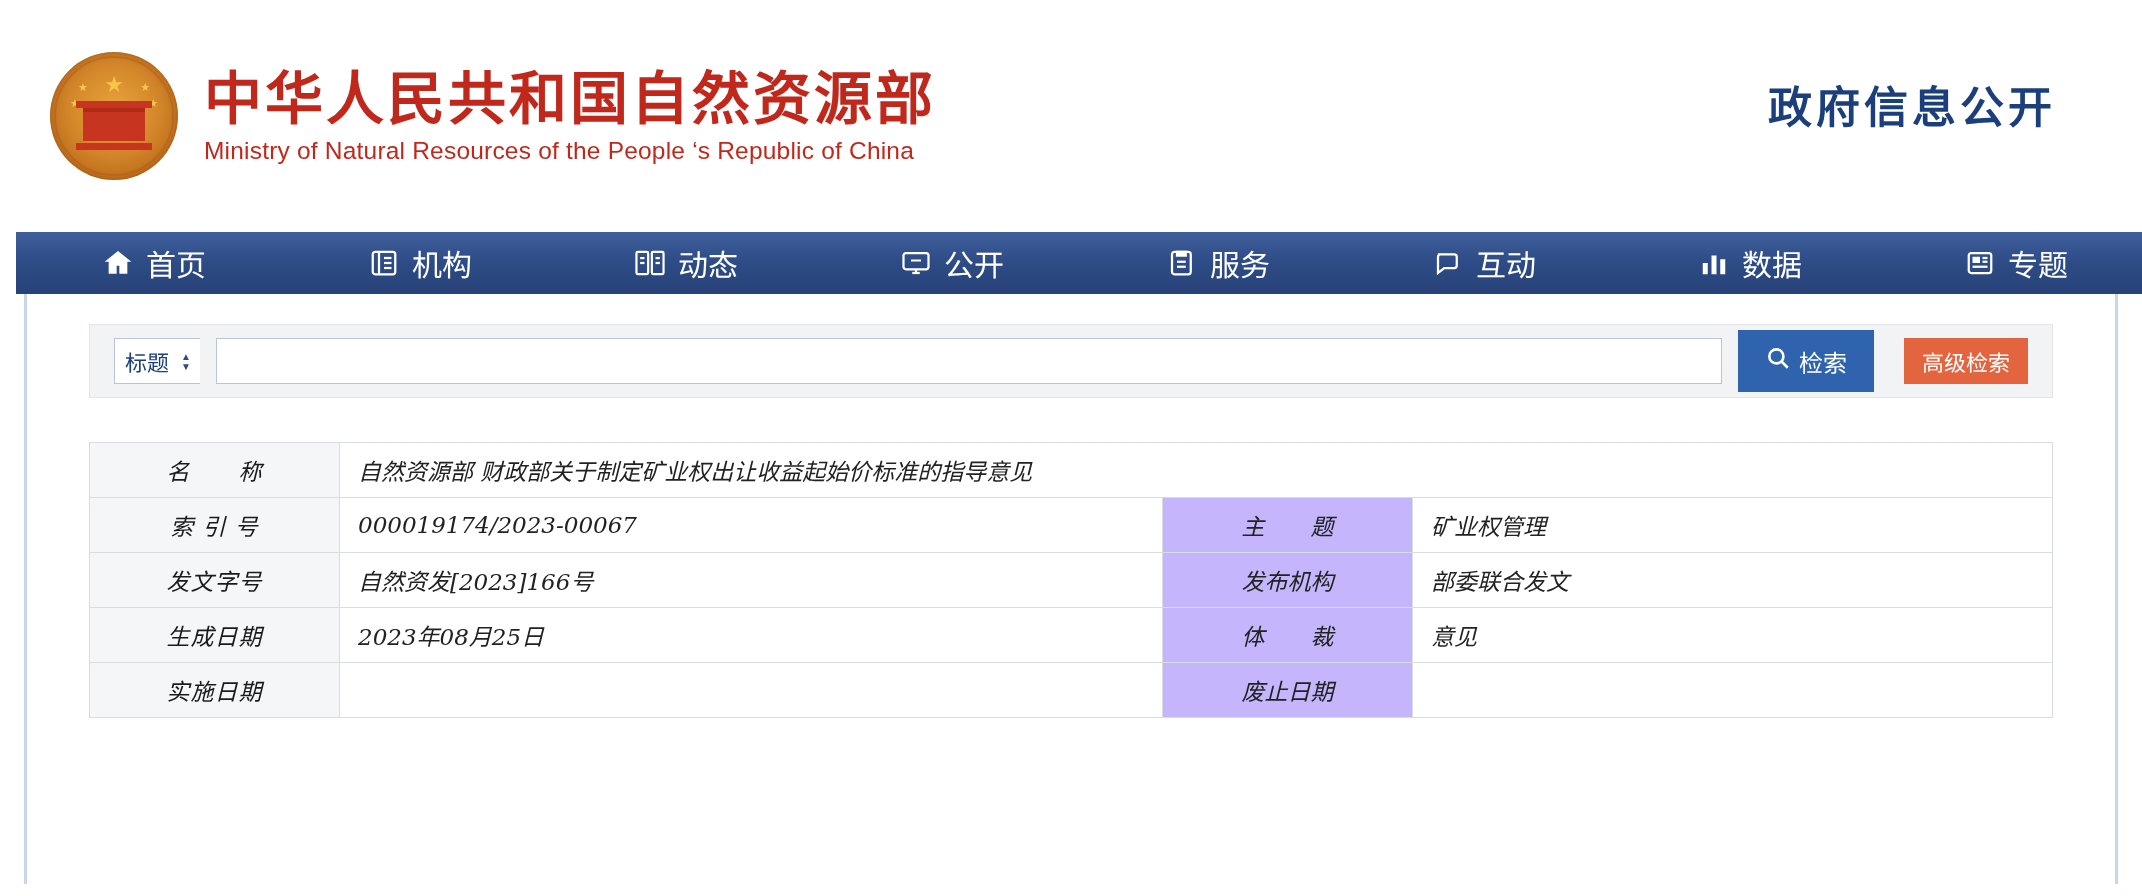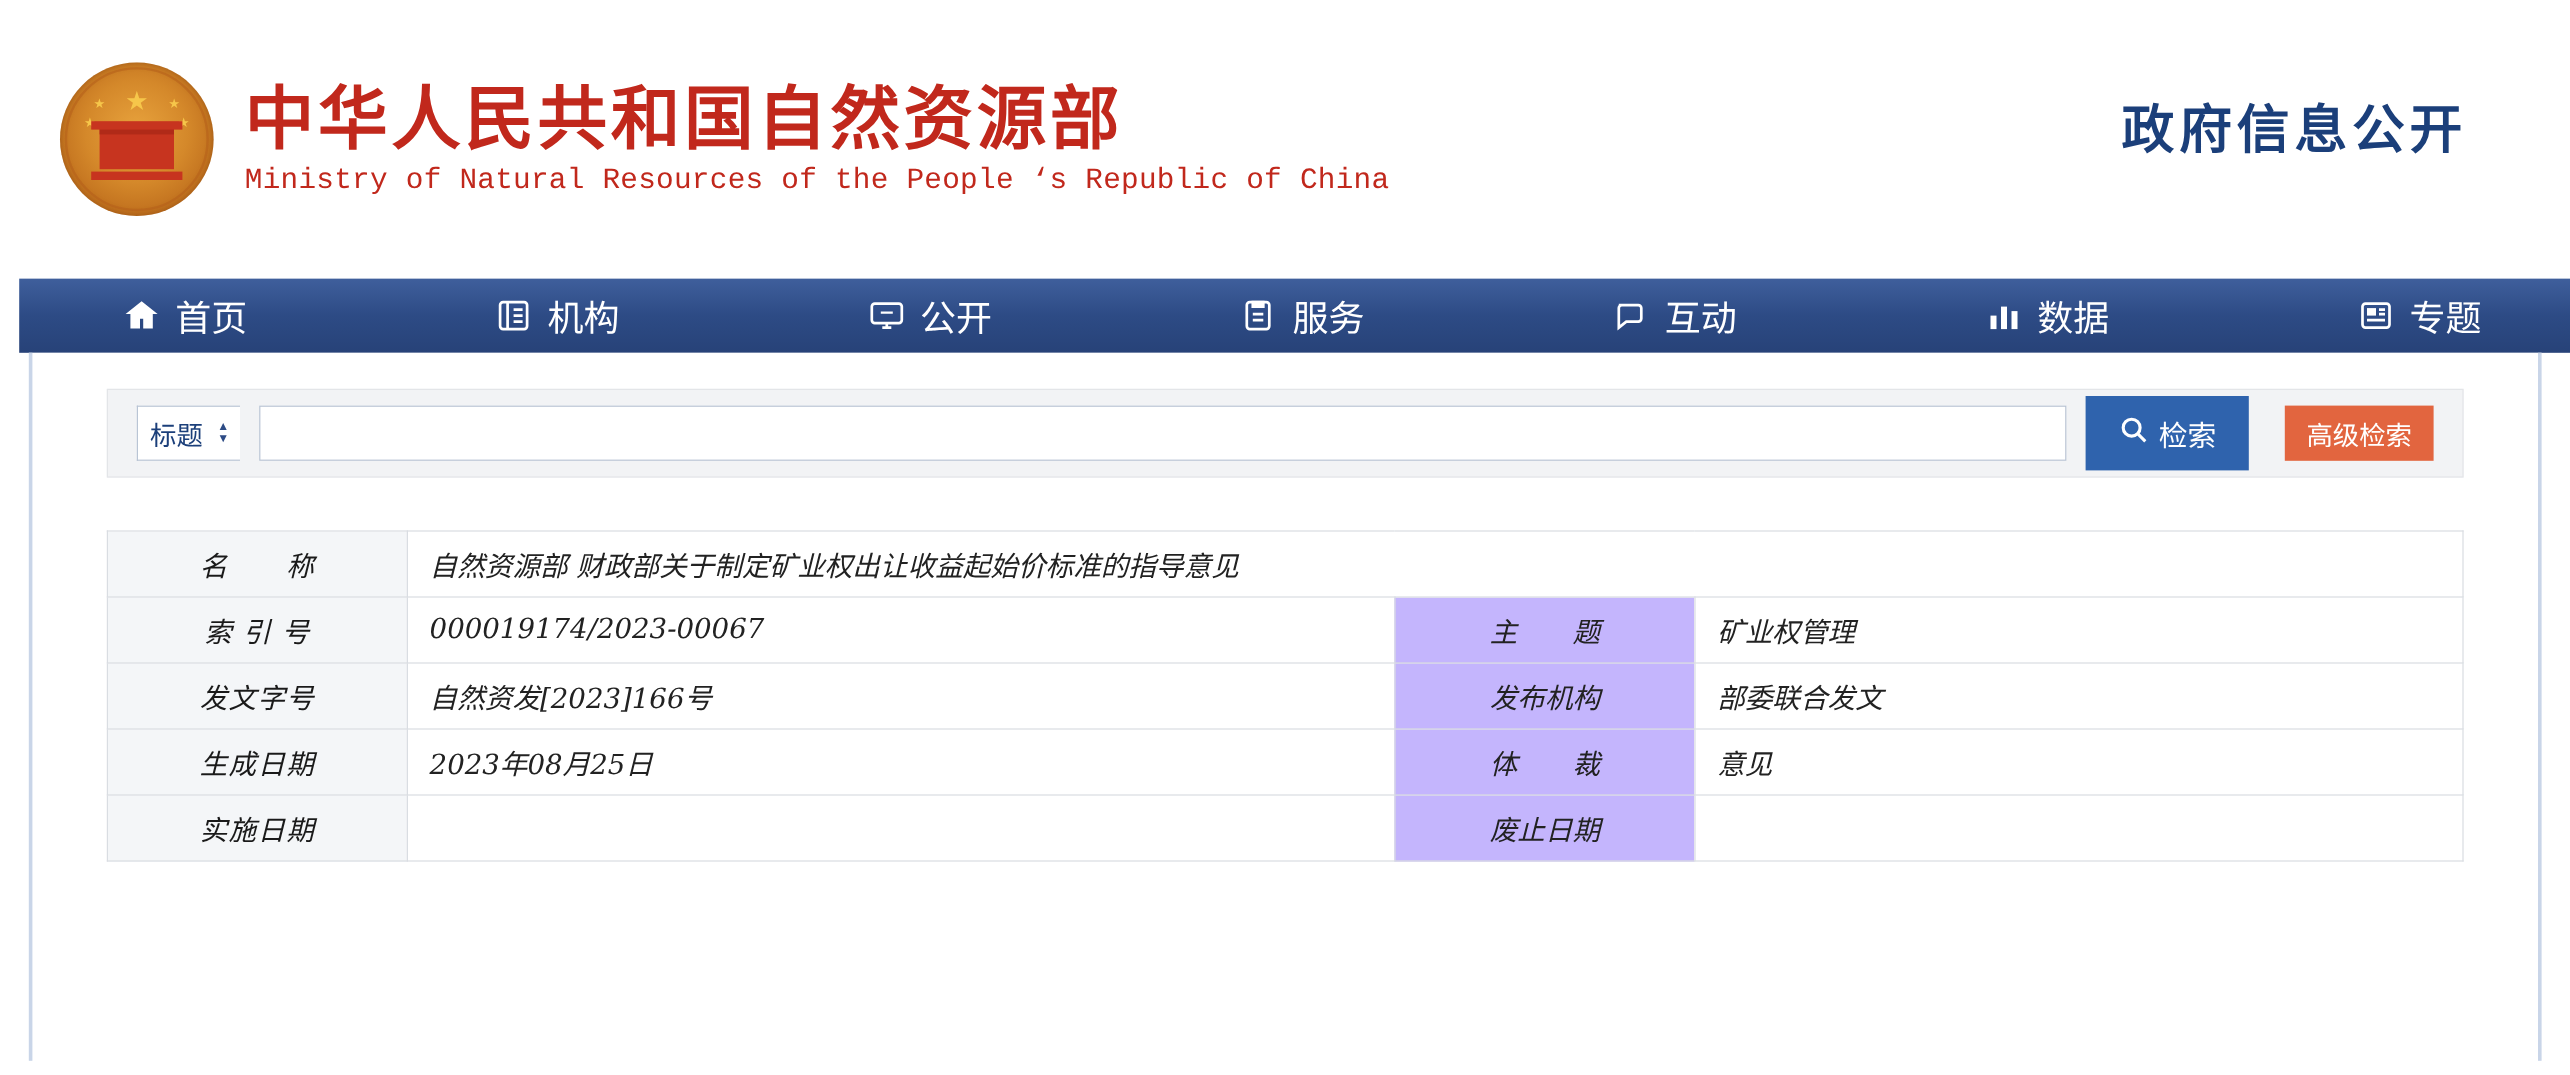--- a/index.html
+++ b/index.html
@@ -95,21 +95,21 @@
     letter-spacing: 3px;
     line-height: 1.12;
     white-space: nowrap;
   }
   .title-en {
     margin-top: 6px;
     color: #c1281c;
     font-size: 24.5px;
     letter-spacing: .2px;
     white-space: nowrap;
-    font-family: Liberation Mono, monospace;
+    font-family: Liberation Sans, sans-serif;
   }
   .header-right {
     position: absolute;
     right: 86px;
     top: 72px;
     color: #1b3f7a;
     font-family: Liberation Serif, serif;
     font-weight: bold;
     font-size: 44px;
     letter-spacing: 4px;
@@ -299,20 +299,33 @@
         <rect x="3" y="3" width="18" height="18" rx="2"></rect>
           <line x1="8" y1="3" x2="8" y2="21"></line>
         <line x1="12" y1="8" x2="18" y2="8"></line>
           <line x1="12" y1="12" x2="18" y2="12"></line>
           <line x1="12" y1="16" x2="18" y2="16"></line>
       </svg>
     </span>
     <span>机构</span>
   </div>
 
+  <div class="nav-item">
+    <span class="nav-ico">
+      <svg width="32" height="30" viewBox="0 0 26 24" fill="none" stroke="#fff" stroke-width="1.8">
+        <rect x="2" y="3" width="9.5" height="18" rx="1"></rect>
+          <rect x="14.5" y="3" width="9.5" height="18" rx="1"></rect>
+        <line x1="5" y1="8" x2="8.5" y2="8"></line>
+          <line x1="17.5" y1="8" x2="21" y2="8"></line>
+        <line x1="5" y1="12" x2="8.5" y2="12"></line>
+          <line x1="17.5" y1="12" x2="21" y2="12"></line>
+      </svg>
+    </span>
+    <span>动态</span>
+  </div>
 
   <div class="nav-item">
     <span class="nav-ico">
       <svg width="32" height="30" viewBox="0 0 24 24" fill="none" stroke="#fff" stroke-width="1.8">
         <rect x="2" y="4" width="20" height="13" rx="2"></rect>
           <line x1="9" y1="20" x2="15" y2="20"></line>
           <line x1="12" y1="17" x2="12" y2="20"></line>
         <path d="M8 10h8" stroke-width="1.6"></path>
       </svg>
     </span>

